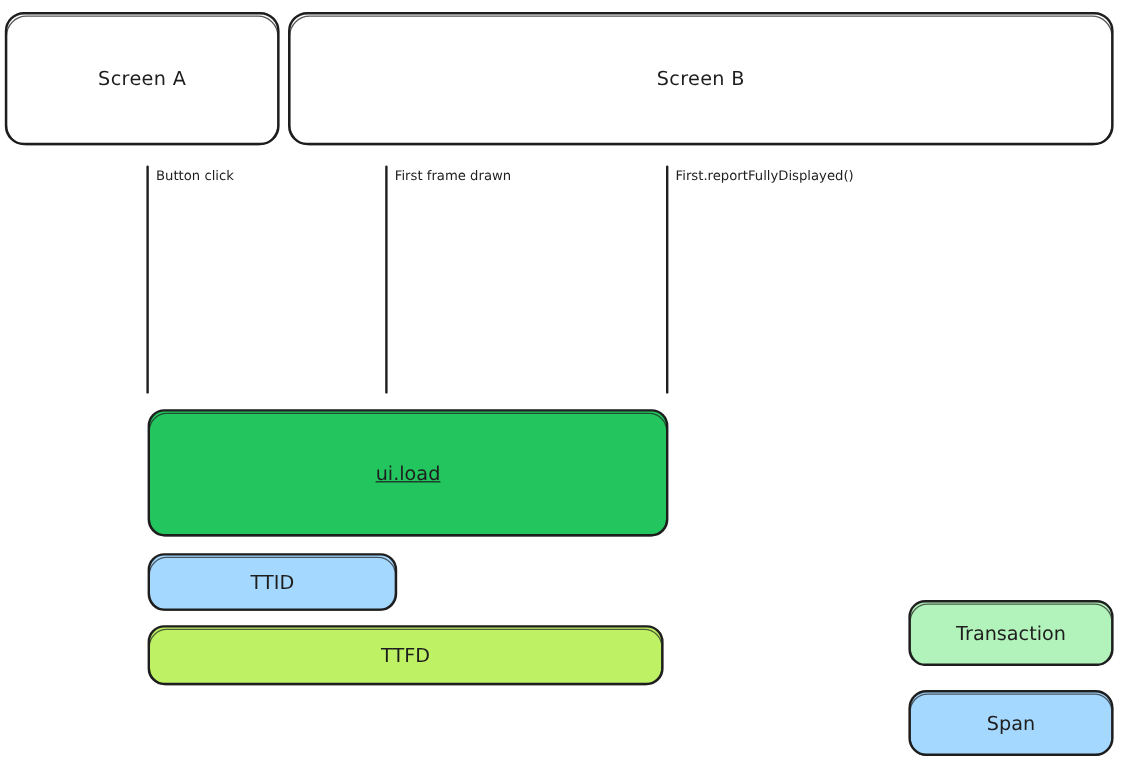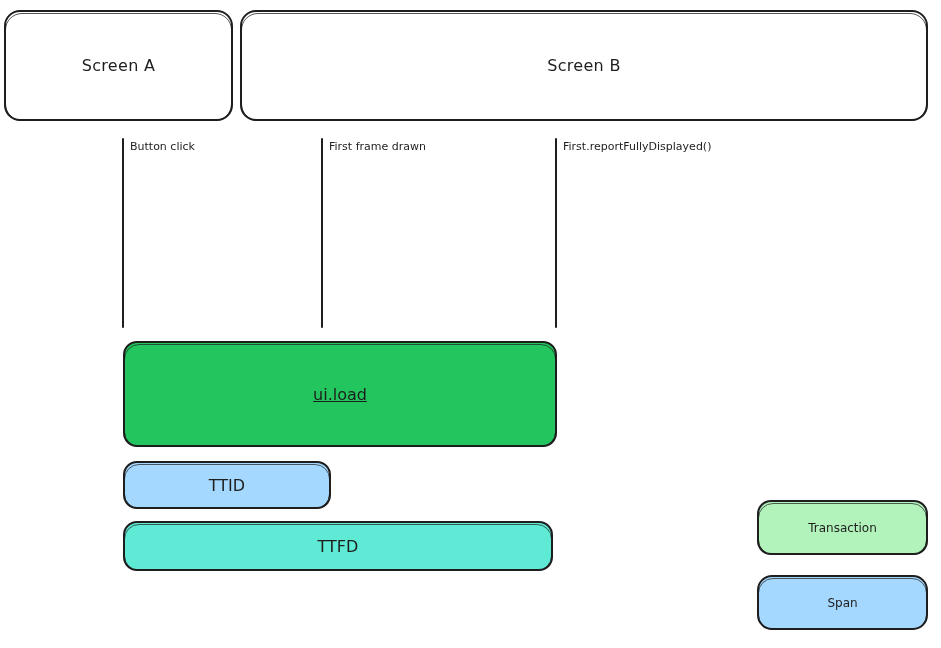--- a/index.html
+++ b/index.html
@@ -141,21 +141,21 @@
     right: -0.5px;
     bottom: -2px;
     border: 1.3px solid #1e1e1e;
     border-radius: 15px;
     pointer-events: none;
     opacity: .7;
   }
   .legend-box .legend-label {
     position: relative;
     z-index: 2;
-    font-size: 12px;
+    font-size: 16px;
     white-space: nowrap;
   }
   #legend-transaction { left: 757px; top: 500px; width: 171px; height: 55px; }
   #legend-span        { left: 757px; top: 575px; width: 171px; height: 55px; border-radius: 15px; }
 </style>
 </head>
 <body style="background: rgb(255, 255, 255);">
 
 <div id="diagram">
 
@@ -183,21 +183,21 @@
   </div>
 
   <div class="bar" id="bar-ui-load" style="background-color: #22c55e; text-decoration: underline;">
     <span class="bar-label">ui.load</span>
   </div>
 
   <div class="bar" id="bar-ttid" style="background-color: rgb(165, 216, 255);">
     <span class="bar-label">TTID</span>
   </div>
 
-  <div class="bar" id="bar-ttfd" style="background-color: #5eead4;">
+  <div class="bar" id="bar-ttfd" style="background-color: #bef264;">
     <span class="bar-label">TTFD</span>
   </div>
 
   <div class="legend-box" id="legend-transaction" style="background-color: rgb(178, 242, 187);">
     <span class="legend-label">Transaction</span>
   </div>
 
   <div class="legend-box" id="legend-span" style="background-color: rgb(165, 216, 255);">
     <span class="legend-label">Span</span>
   </div>

